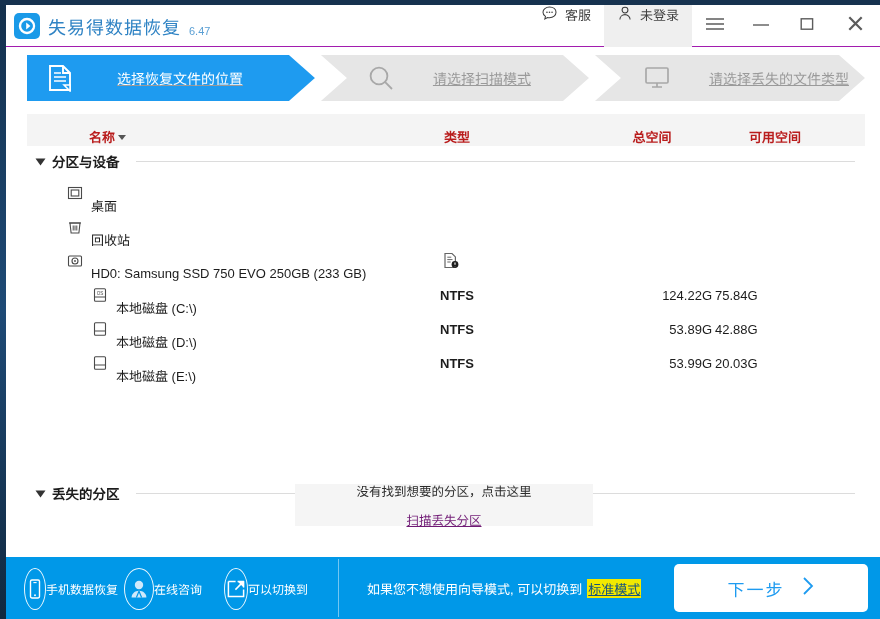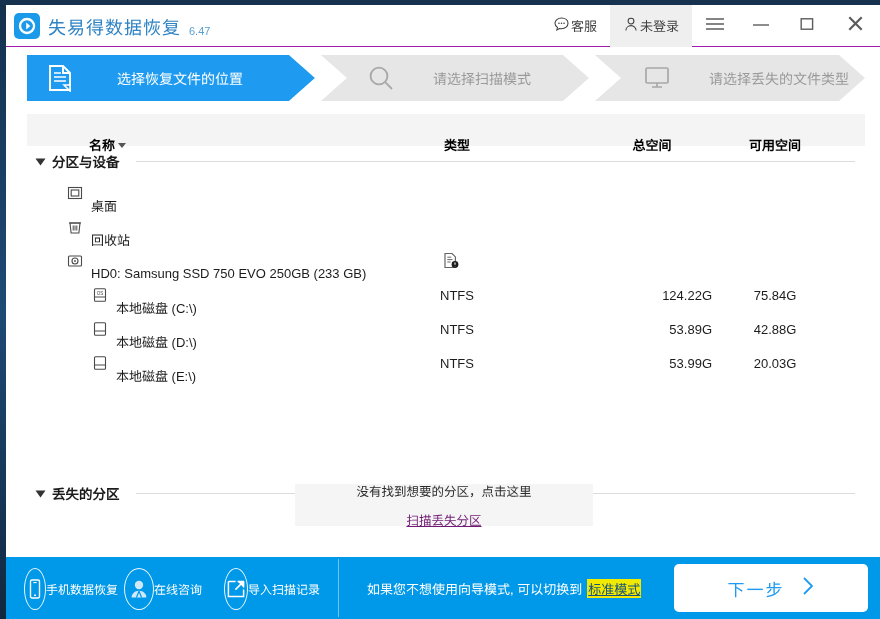--- a/index.html
+++ b/index.html
@@ -78,22 +78,22 @@
   }
 
   .tb-right {
     margin-left: auto;
     display: flex;
     align-items: stretch;
     height: 42px;
   }
   .tb-item {
     display: flex;
-    align-items: center;
-    gap: 1px;
+    align-items: flex-start;
+    gap: 7px;
     padding: 0 13px;
     font-size: 13px;
     color: #444;
     cursor: default;
   }
   .tb-item.account { background: #efefef; }
   .tb-ctrl {
     width: 46px;
     display: flex;
     align-items: center;
@@ -110,20 +110,21 @@
     z-index: 20;
     display: flex;
   }
   .step {
     position: relative;
     height: 46px;
     display: flex;
     align-items: center;
     color: #9a9a9a;
     font-size: 14px;
+    text-decoration: underline;
   }
   .step .chev-body { position: absolute; inset: 0; }
   .step .lbl { position: relative; z-index: 2; }
   .step .ico { position: relative; z-index: 2; display: flex; align-items: center; justify-content: center; }
 
   .step-1 { width: 290px; }
   .step-1 .chev-body {
     background: #1e9bf0;
     clip-path: polygon(0 0, calc(100% - 26px) 0, 100% 50%, calc(100% - 26px) 100%, 0 100%);
   }
@@ -147,25 +148,25 @@
   
   .table-head {
     position: absolute;
     left: 27px; top: 114px;
     width: 838px; height: 32px;
     background: #f4f4f4;
     z-index: 10;
   }
   .th {
     position: absolute;
-    top: 16px;
+    top: 8px;
     height: 32px;
     line-height: 32px;
     font-size: 13px;
-    color: #000000;
+    color: #b91c1c;
     font-weight: bold;
   }
   .th-name  { left: 62px; }
   .th-type  { left: 385px; width: 90px; text-align: center; }
   .th-total { left: 565px; width: 120px; text-align: center; }
   .th-free  { left: 688px; width: 120px; text-align: center; }
   .sort-caret {
     display: inline-block;
     width: 0; height: 0;
     margin-left: 3px;
@@ -220,23 +221,23 @@
     font-size: 13px;
     color: #1c1c1c;
   }
   .row .r-ico {
     position: absolute;
     display: flex;
     align-items: center;
     justify-content: center;
   }
   .row .r-name { position: absolute; white-space: nowrap; margin-top: 24px; }
-  .row .r-type  { position: absolute; left: 385px; width: 90px; text-align: center; }
+  .row .r-type  { position: absolute; left: 385px; width: 90px; text-align: center; font-weight: bold; }
   .row .r-total { position: absolute; left: 565px; width: 120px; text-align: right; }
-  .row .r-free  { position: absolute; left: 688px; width: 120px; text-align: center; }
+  .row .r-free  { position: absolute; left: 688px; width: 120px; text-align: left; }
 
   .lvl1 .r-ico { left: 40px; }
   .lvl1 .r-name { left: 64px; }
   .lvl2 .r-ico { left: 65px; }
   .lvl2 .r-name { left: 89px; }
 
   .badge-doc { position: absolute; left: 415px; top: 8px; }
 
   .hintbox {
     position: absolute;
@@ -595,21 +596,21 @@
       </div>
 
       <div class="foot-tool">
         <span class="foot-circle">
           <svg width="22" height="22" viewBox="0 0 22 22">
             <path d="M3.4 3.4 h7.2 M3.4 3.4 v15.2 h15.2 v-7.2" fill="none" stroke="#ffffff" stroke-width="1.5"></path>
             <path d="M18.6 3.4 L10.4 11.6" stroke="#ffffff" stroke-width="1.5"></path>
             <path d="M12.6 3.4 h6 v6" fill="#ffffff" stroke="#ffffff" stroke-width="1.5" stroke-linejoin="round"></path>
           </svg>
         </span>
-        <span class="foot-label">导入扫描记录</span>
+        <span class="foot-label">可以切换到</span>
       </div>
 
       <div class="foot-sep"></div>
     </div>
 
     <div class="foot-note">
       <span>如果您不想使用向导模式, 可以切换到</span>
       <span class="note-link">标准模式</span>
     </div>
 

